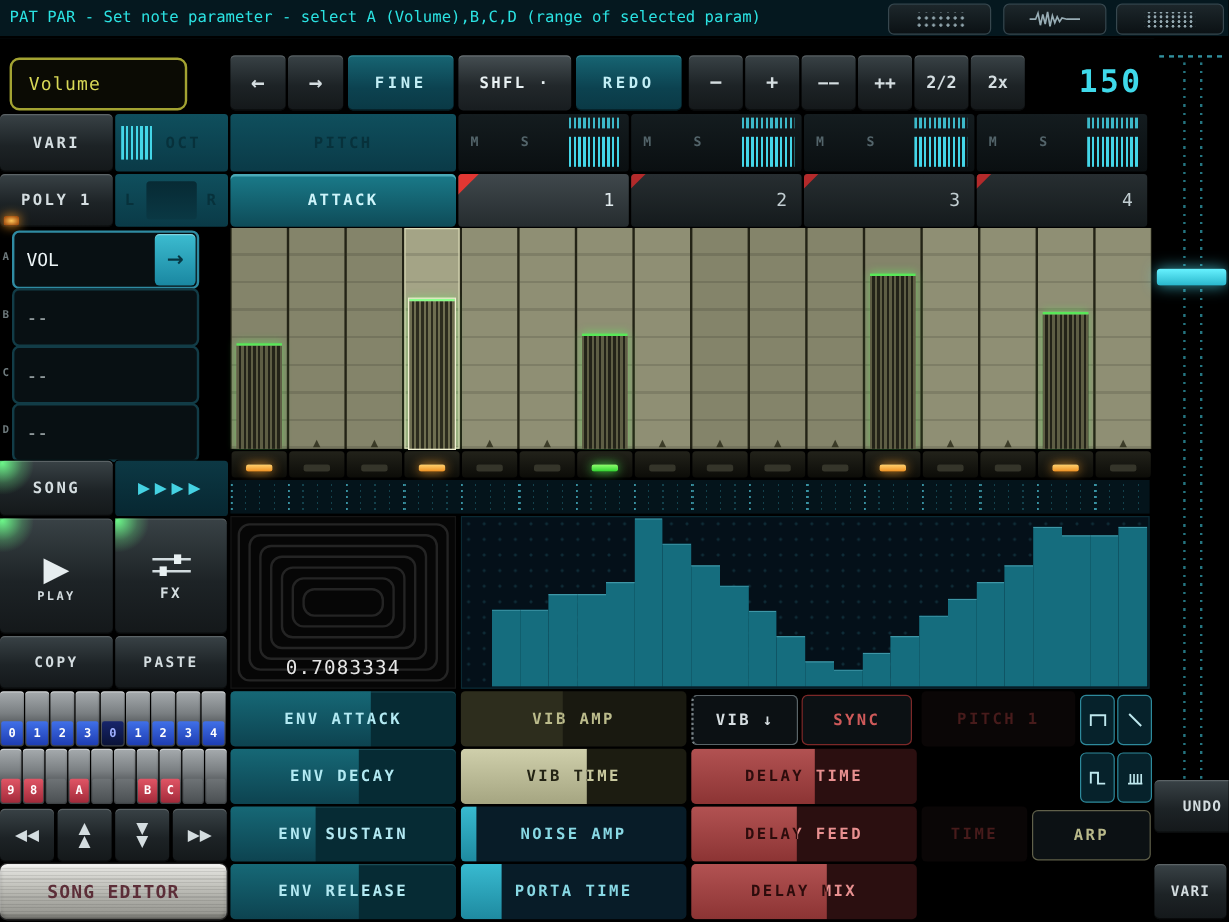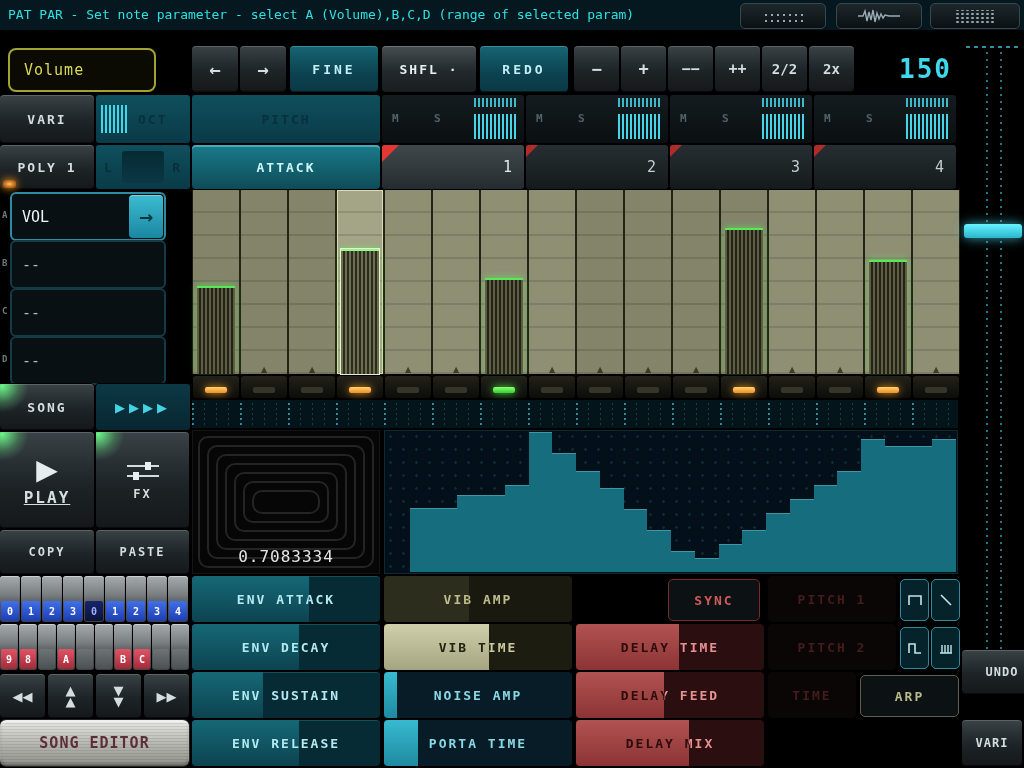--- a/index.html
+++ b/index.html
@@ -417,21 +417,21 @@
         <div class="led orange"></div>
       </div>
       <div class="ledcell" style="left: 721px;">
         <div class="led off"></div>
       </div>
     </div>
   <div class="ruler"></div>
 
   <div class="abs bevel glow-tl" style="left:0;top:432px;width:94px;height:96px;flex-direction:column;gap:2px;">
     <span class="glyph" style="font-size:28px;color:#e6edef;">▶</span>
-    <span style="font-size:16px;letter-spacing:2px;text-decoration:underline;">PLAY</span>
+    <span style="font-size:10px;letter-spacing:2px;">PLAY</span>
   </div>
   <div class="abs bevel glow-tl" style="left:96px;top:432px;width:93px;height:96px;flex-direction:column;gap:4px;">
     <svg width="40" height="24" viewBox="0 0 40 24">
       <line x1="4" y1="7" x2="36" y2="7" stroke="#d2dcdf" stroke-width="2"></line>
       <rect x="22" y="3" width="6" height="8" fill="#e8f0f2"></rect>
       <line x1="4" y1="17" x2="36" y2="17" stroke="#d2dcdf" stroke-width="2"></line>
       <rect x="10" y="13" width="6" height="8" fill="#e8f0f2"></rect>
     </svg>
     <span style="font-size:12px;letter-spacing:2px;">FX</span>
   </div>
@@ -518,20 +518,23 @@
       <div class="fill" style="width: 18%;"></div>
       <span class="t light" style="clip-path: inset(0px 0px 0px 18%);">PORTA TIME</span>
       <span class="t dark" style="clip-path: inset(0px 82% 0px 0px);">PORTA TIME</span>
     </div>
   <div class="scell s-navy" style="left:384px;top:672px;width:188px;">
       <div class="fill" style="width: 7%;"></div>
       <span class="t light" style="clip-path: inset(0px 0px 0px 7%);">NOISE AMP</span>
       <span class="t dark" style="clip-path: inset(0px 93% 0px 0px);">NOISE AMP</span>
     </div>
 
+  <div class="outl" style="left:576px;top:579px;width:86px;border:1px solid #5a6468;border-left:2px dotted #7a8488;color:#d6dde0;">
+    <span>VIB ↓</span>
+  </div>
   <div class="outl" style="left:668px;top:579px;width:90px;border:1px solid #7c2828;color:#cf5a5a;">
     <span>SYNC</span>
   </div>
   <div class="scell s-red" style="left:576px;top:624px;width:188px;">
       <div class="fill" style="width: 55%;"></div>
       <span class="t light" style="clip-path: inset(0px 0px 0px 55%);">DELAY TIME</span>
       <span class="t dark" style="clip-path: inset(0px 45% 0px 0px);">DELAY TIME</span>
     </div>
   <div class="scell s-red" style="left:576px;top:672px;width:188px;">
       <div class="fill" style="width: 47%;"></div>
@@ -539,23 +542,20 @@
       <span class="t dark" style="clip-path: inset(0px 53% 0px 0px);">DELAY FEED</span>
     </div>
   <div class="scell s-red" style="left:576px;top:720px;width:188px;">
       <div class="fill" style="width: 60%;"></div>
       <span class="t light" style="clip-path: inset(0px 0px 0px 60%);">DELAY MIX</span>
       <span class="t dark" style="clip-path: inset(0px 40% 0px 0px);">DELAY MIX</span>
     </div>
 
   <div class="faint-cell" style="left:768px;top:576px;width:128px;">
       <span>PITCH 1</span>
-    </div>
-  <div class="faint-cell" style="left:768px;top:624px;width:128px;">
-      <span>PITCH 2</span>
     </div>
   <div class="faint-cell" style="left:768px;top:672px;width:88px;">
       <span>TIME</span>
     </div>
 
   <div class="outl" style="left:860px;top:675px;width:97px;border:1px solid #60604a;color:#b9b98a;">
     <span>ARP</span>
   </div>
 
   <div class="iconbtn" style="left:900px;top:579px;">

